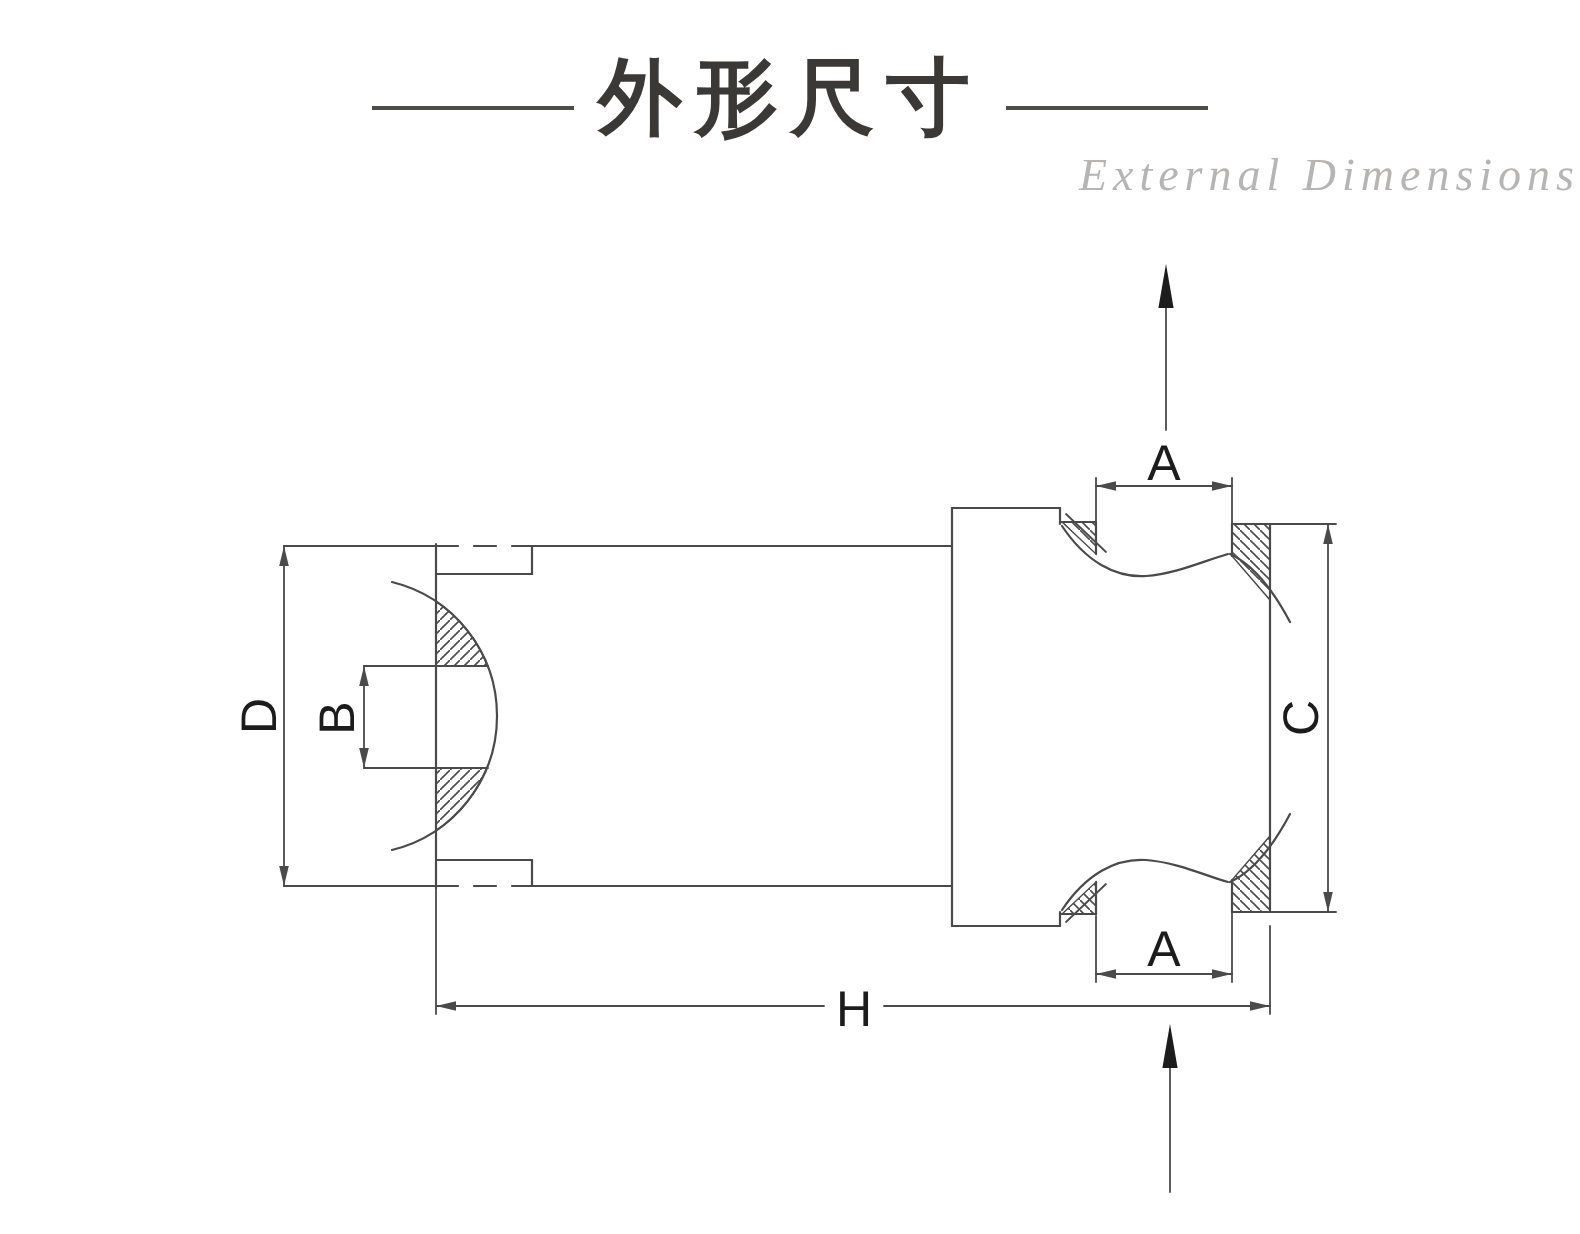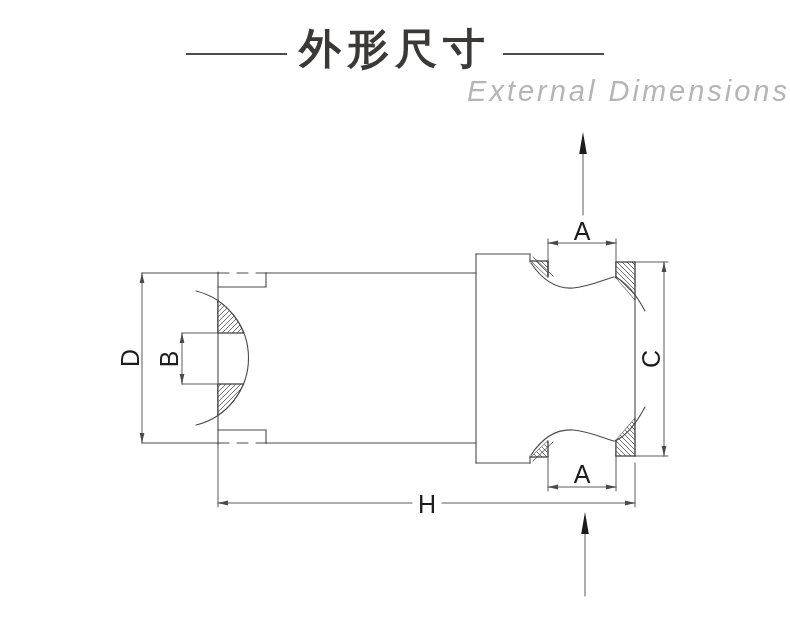--- a/index.html
+++ b/index.html
@@ -30,23 +30,23 @@
     margin:0;
     font-size:42px;
     font-weight:700;
     letter-spacing:6px;
     color:#3b3937;
     line-height:1.1;
     white-space:nowrap;
   }
   .page-subtitle{
     margin-top:3px;
-    font-family:Liberation Sans, sans-serif;
+    font-family:Liberation Serif, serif;
     font-style:italic;
-    font-size:29px;
+    font-size:23px;
     letter-spacing:3px;
     color:#b7b5b4;
     white-space:nowrap;
   }
   svg.drawing{
     position:absolute;
     top:0;left:0;
   }
   svg.drawing text{
     font-family:"Liberation Sans", sans-serif;

